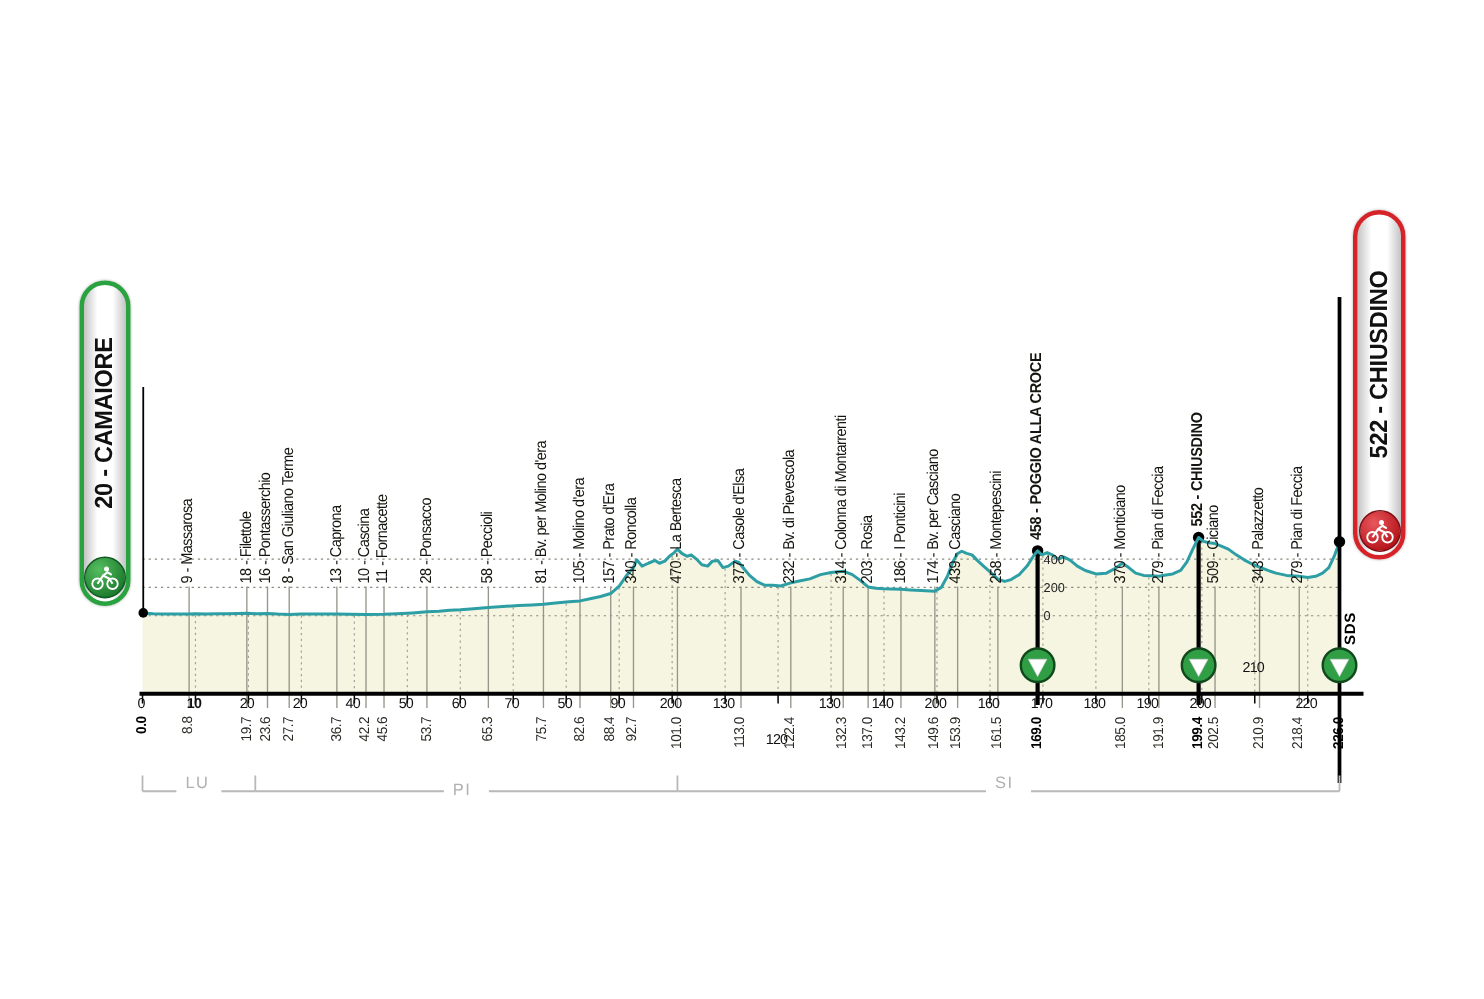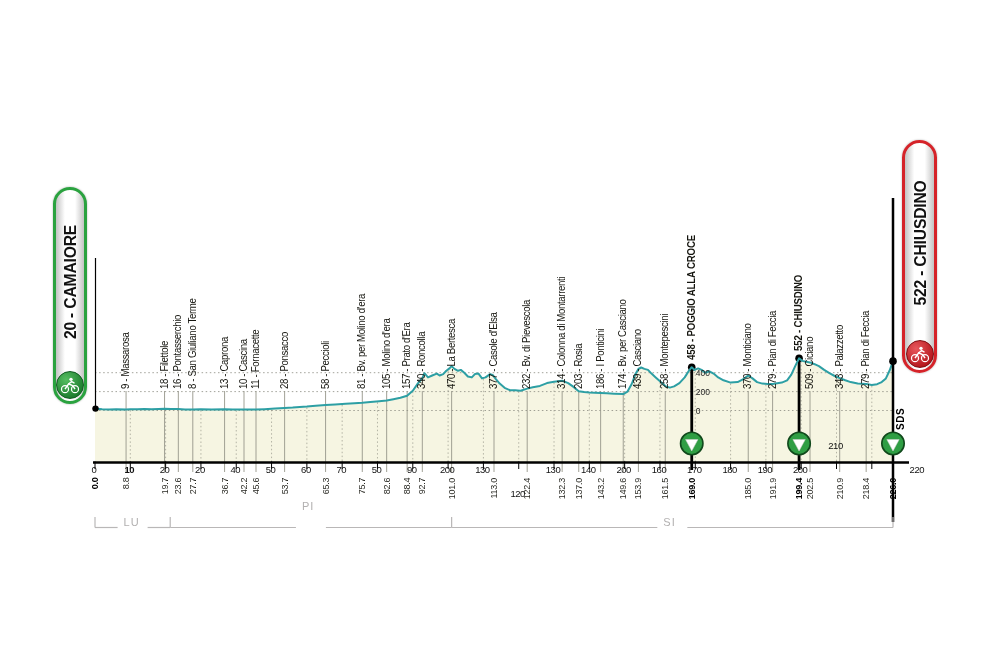--- a/index.html
+++ b/index.html
@@ -243,23 +243,23 @@
     <div class="tick-label" style="left:504.7px;top:488px;">120</div>
     <div class="tick-label" style="left:540.0px;top:464px;">130</div>
     <div class="tick-label" style="left:575.3px;top:464px;">140</div>
     <div class="tick-label" style="left:610.6px;top:464px;">200</div>
     <div class="tick-label" style="left:646.0px;top:464px;">160</div>
     <div class="tick-label" style="left:681.3px;top:464px;">170</div>
     <div class="tick-label" style="left:716.6px;top:464px;">180</div>
     <div class="tick-label" style="left:751.9px;top:464px;">190</div>
     <div class="tick-label" style="left:787.2px;top:464px;">200</div>
     <div class="tick-label" style="left:822.5px;top:440px;">210</div>
-    <div class="tick-label" style="left:857.8px;top:464px;margin-left:46px;">220</div>
+    <div class="tick-label" style="left:857.8px;top:464px;">220</div>
     <div class="prov-label" style="left:123.6px;top:516px;">LU</div>
-    <div class="prov-label" style="left:301.9px;top:500px;">PI</div>
+    <div class="prov-label" style="left:301.9px;top:521px;">PI</div>
     <div class="prov-label" style="left:663.3px;top:516px;">SI</div>
   </div>
 
 <div class="badge badge-start">
   <span class="badge-text">20 - CAMAIORE</span>
   <span class="badge-circle green">
     <svg width="20" height="20" viewBox="0 0 24 24">
       <circle cx="6" cy="17" r="4.2" fill="none" stroke="#fff" stroke-width="1.5"></circle>
       <circle cx="18" cy="17" r="4.2" fill="none" stroke="#fff" stroke-width="1.5"></circle>
       <path d="M6 17 L10.5 10.5 L15.5 13 L18 17" stroke="#fff" fill="none" stroke-width="1.7" stroke-linejoin="round"></path>

